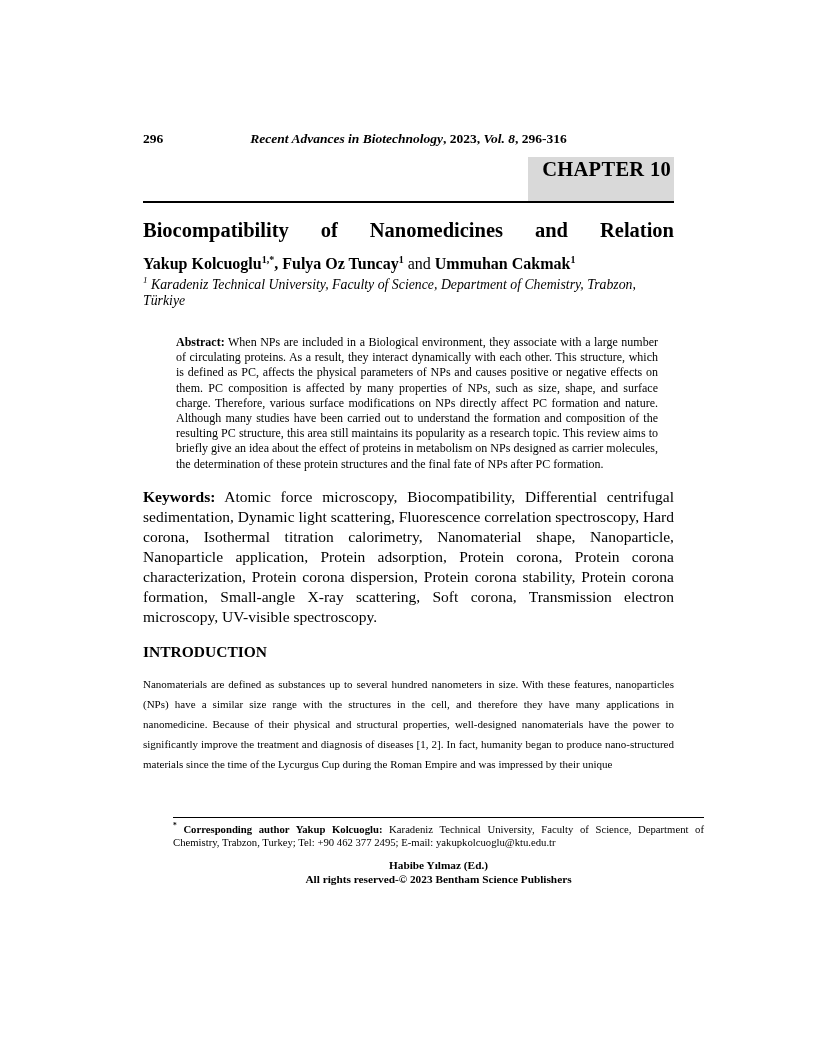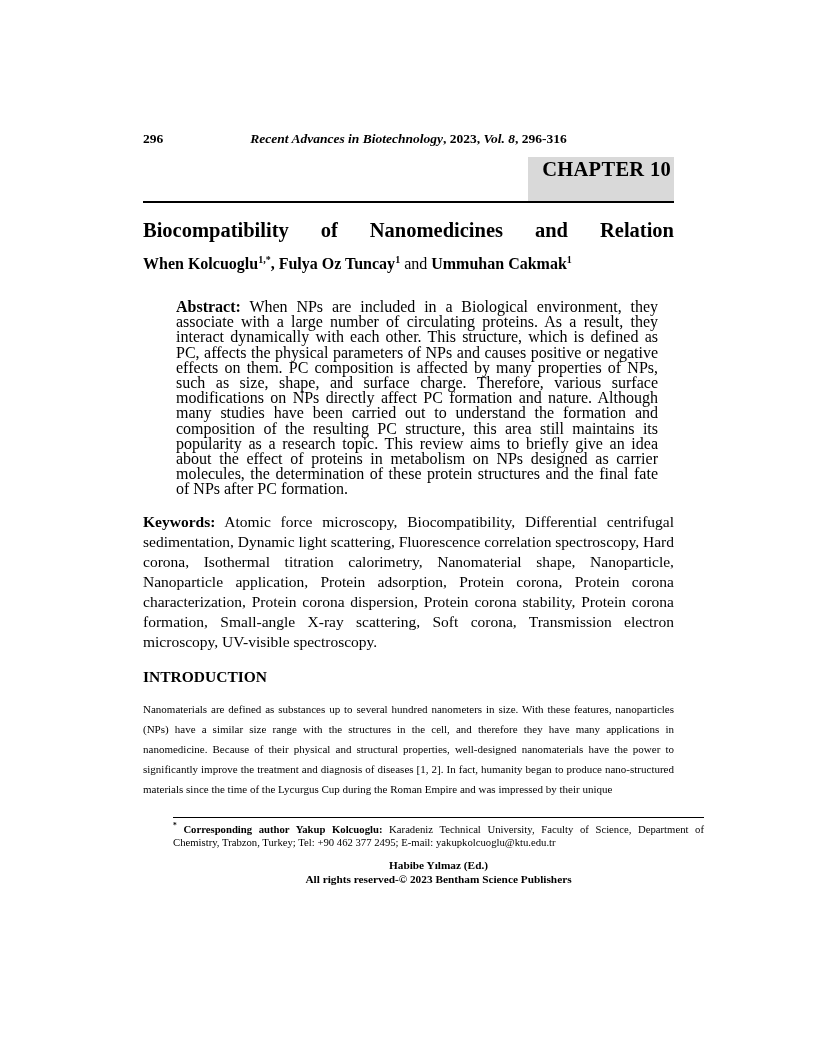--- a/index.html
+++ b/index.html
@@ -42,21 +42,21 @@
 
   .authors { margin-top: 10px; font-size: 16px; }
   sup { line-height: 0; }
   .authors sup { font-size: 10px; }
 
   .affiliation { margin-top: 4px; font-size: 13.8px; font-style: italic; }
   .affiliation sup { font-size: 9px; }
 
   .abstract {
     margin: 26px 16px 0 33px;
-    font-size: 16px;
+    font-size: 12px;
     line-height: 15.2px;
     text-align: justify;
   }
 
   .keywords { font-size: 15.5px; line-height: 20px; text-align: justify; }
 
   .section-heading { margin-top: 13px; font-size: 15.5px; font-weight: bold; }
   .body-para { margin-top: 9px; font-size: 11px; line-height: 20px; text-align: justify; }
 
   .footnote-block {
@@ -91,22 +91,23 @@
     </div>
 
     <div class="chapter-row">
       <span class="chapter-badge" style="background: rgb(217, 217, 217);">CHAPTER 10</span>
     </div>
 
     <h1 class="title">
       <div class="title-l1">Biocompatibility of Nanomedicines and Relation</div>
     </h1>
 
-    <div class="authors"><b><span>When Kolcuoglu</span><sup>1,*</sup><span>, </span></b><b><span>Fulya Oz Tuncay</span><sup>1</sup></b><span> and </span><b><span>Ummuhan Cakmak</span><sup>1</sup></b></div>
+    <div class="authors"><b><span>Yakup Kolcuoglu</span><sup>1,*</sup><span>, </span></b><b><span>Fulya Oz Tuncay</span><sup>1</sup></b><span> and </span><b><span>Ummuhan Cakmak</span><sup>1</sup></b></div>
 
+    <div class="affiliation"><sup>1</sup> <span>Karadeniz Technical University, Faculty of Science, Department of Chemistry, Trabzon, Türkiye</span></div>
 
     <p class="abstract"><b>Abstract:</b> <span>When NPs are included in a Biological environment, they associate with a large number of circulating proteins. As a result, they interact dynamically with each other. This structure, which is defined as PC, affects the physical parameters of NPs and causes positive or negative effects on them. PC composition is affected by many properties of NPs, such as size, shape, and surface charge. Therefore, various surface modifications on NPs directly affect PC formation and nature. Although many studies have been carried out to understand the formation and composition of the resulting PC structure, this area still maintains its popularity as a research topic. This review aims to briefly give an idea about the effect of proteins in metabolism on NPs designed as carrier molecules, the determination of these protein structures and the final fate of NPs after PC formation.</span></p>
 
     <p class="keywords"><b>Keywords:</b> <span>Atomic force microscopy, Biocompatibility, Differential centrifugal sedimentation, Dynamic light scattering, Fluorescence correlation spectroscopy, Hard corona, Isothermal titration calorimetry, Nanomaterial shape, Nanoparticle, Nanoparticle application, Protein adsorption, Protein corona, Protein corona characterization, Protein corona dispersion, Protein corona stability, Protein corona formation, Small-angle X-ray scattering, Soft corona, Transmission electron microscopy, UV-visible spectroscopy.</span></p>
 
     <h2 class="section-heading">INTRODUCTION</h2>
 
     <p class="body-para">Nanomaterials are defined as substances up to several hundred nanometers in size. With these features, nanoparticles (NPs) have a similar size range with the structures in the cell, and therefore they have many applications in nanomedicine. Because of their physical and structural properties, well-designed nanomaterials have the power to significantly improve the treatment and diagnosis of diseases [1, 2]. In fact, humanity began to produce nano-structured materials since the time of the Lycurgus Cup during the Roman Empire and was impressed by their unique</p>
 
   </div>

